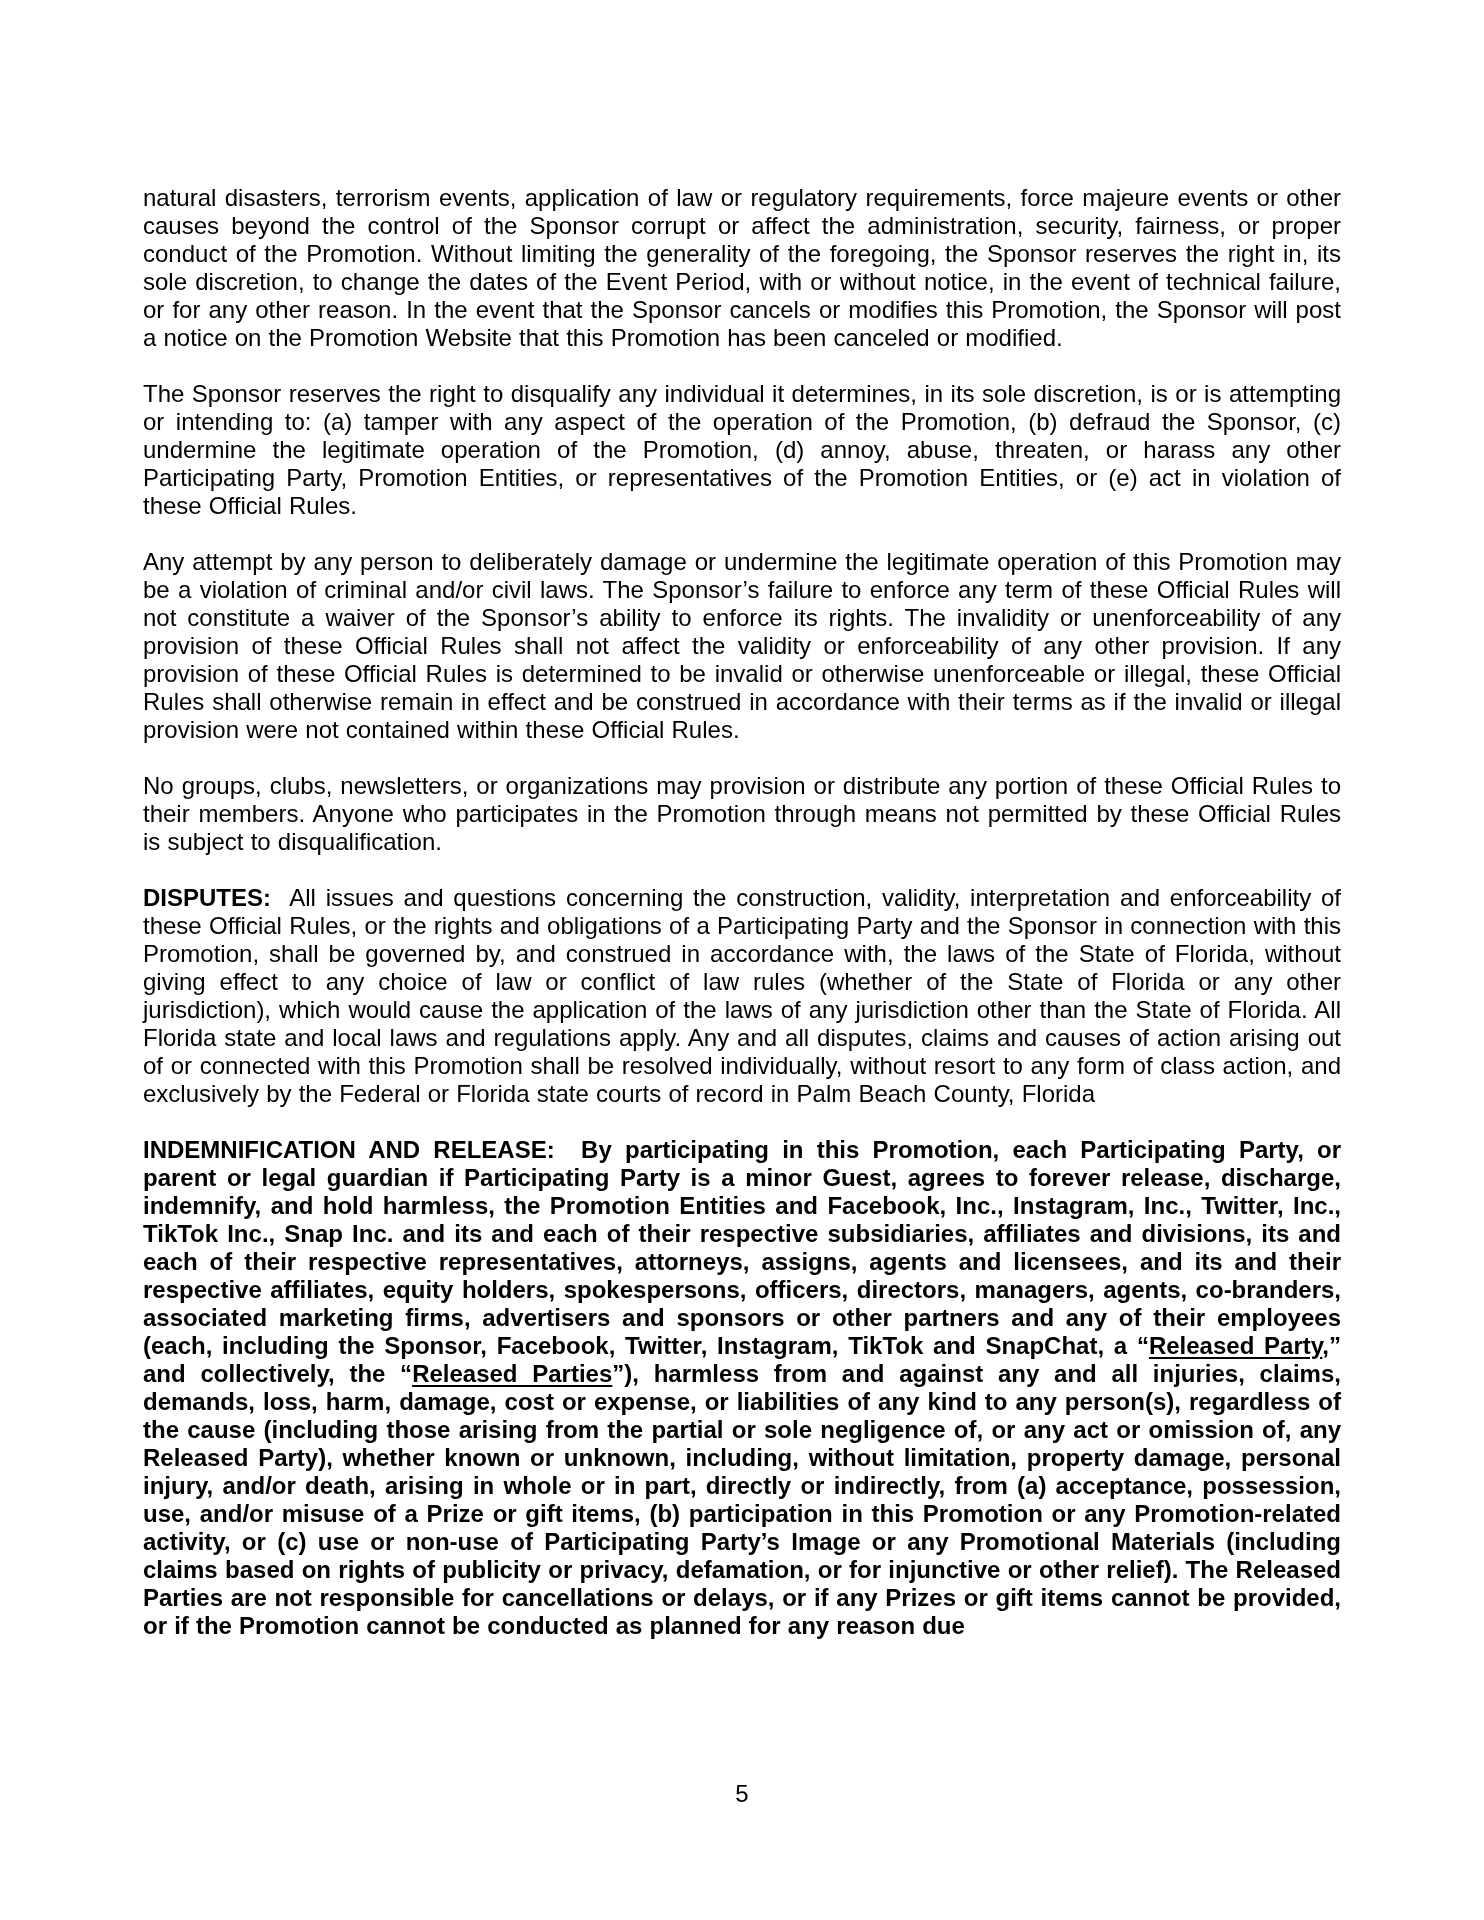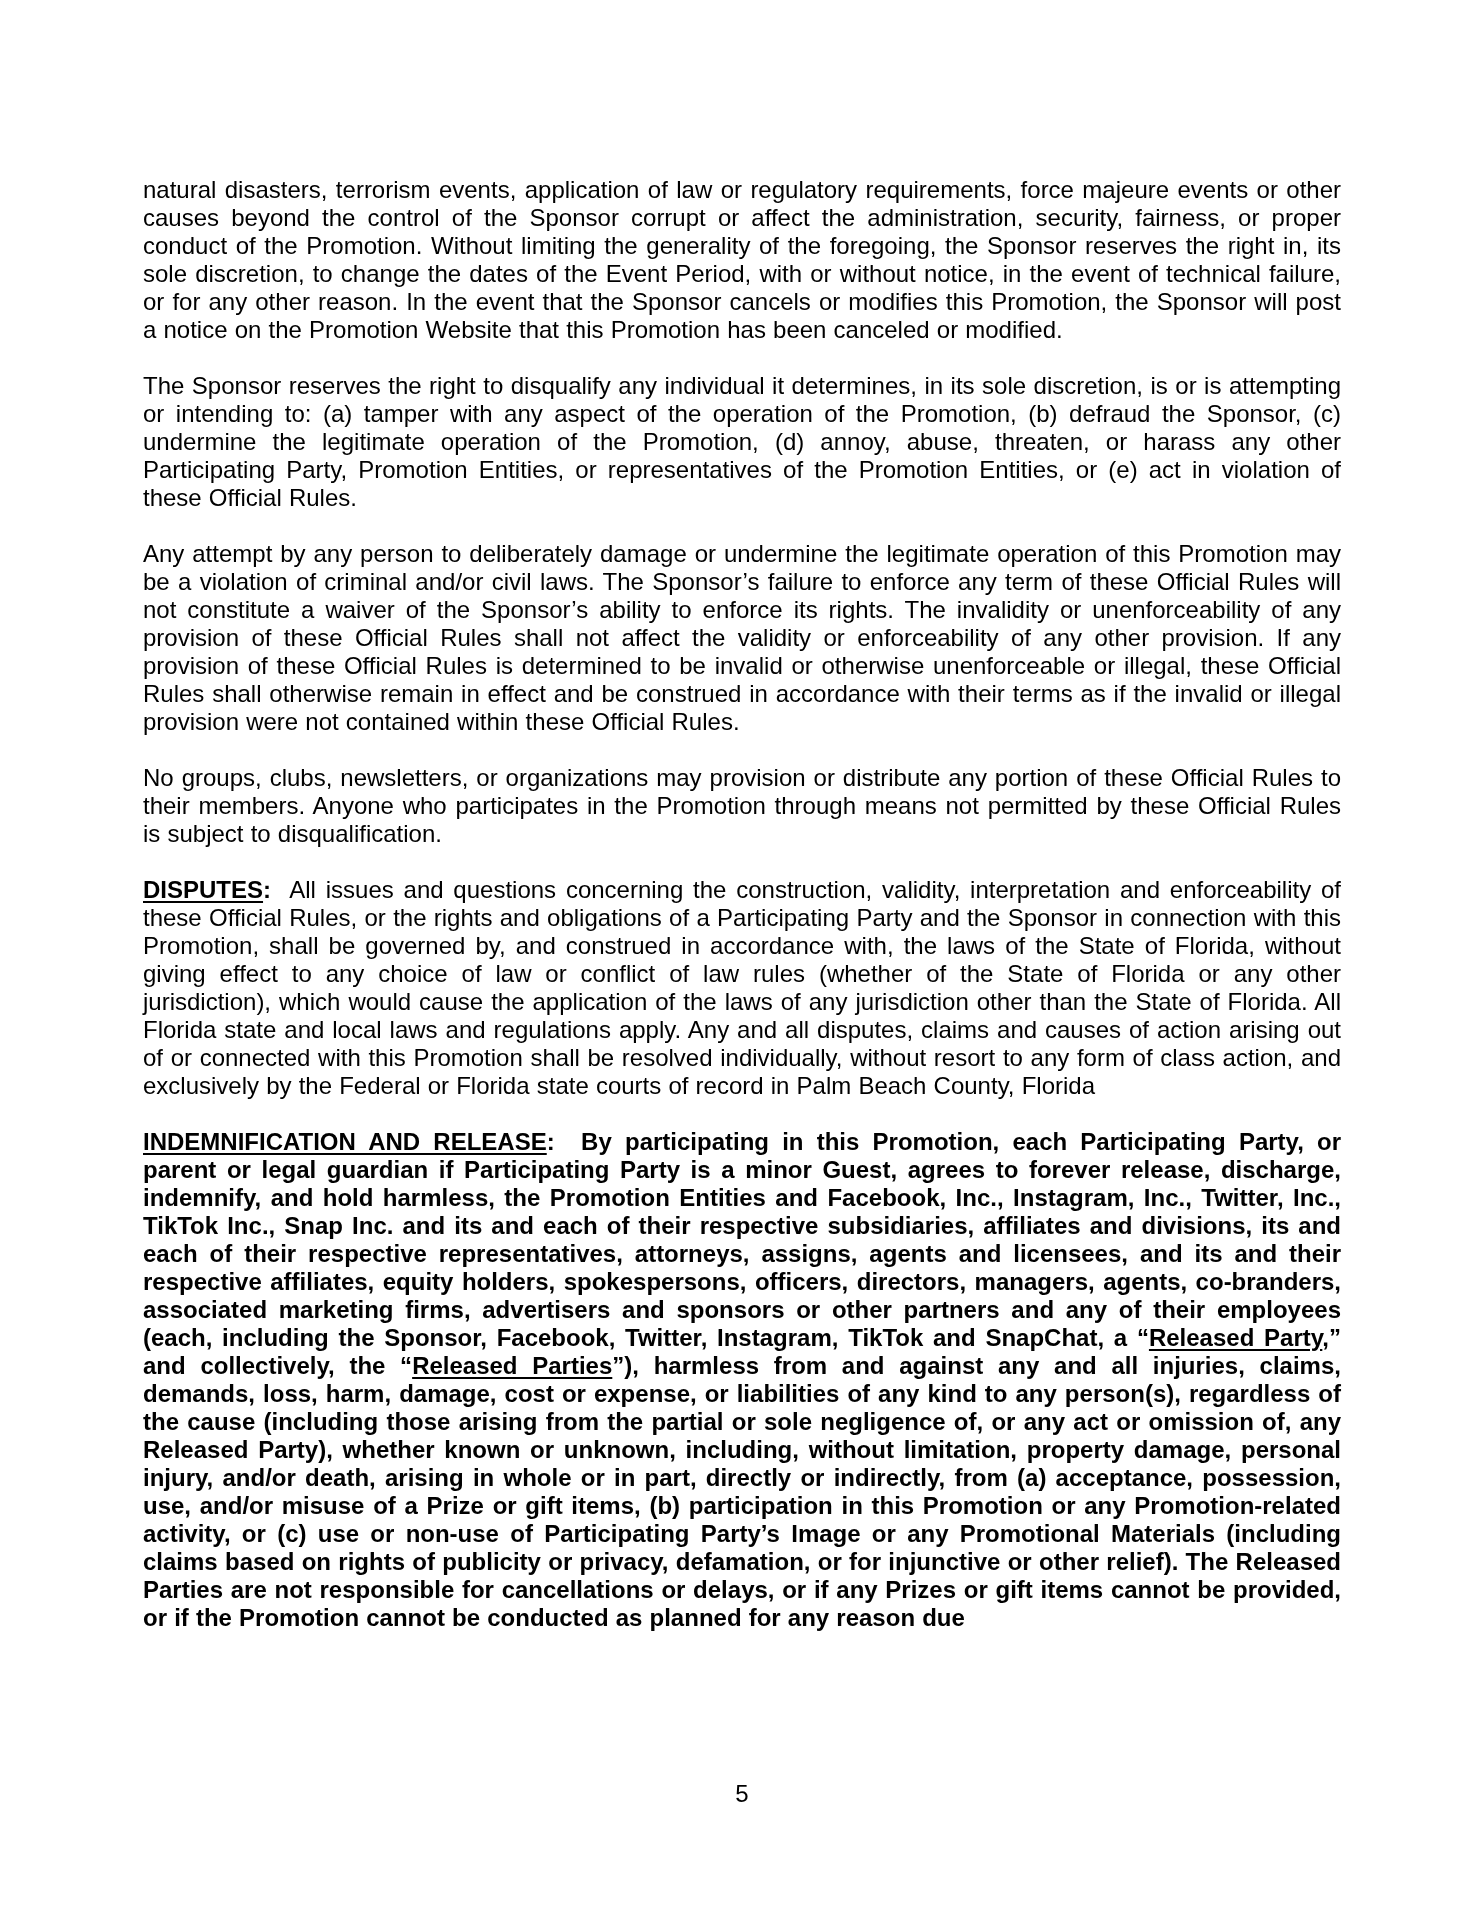--- a/index.html
+++ b/index.html
@@ -11,39 +11,38 @@
     height: 1920px;
     background: #ffffff;
     color: #000000;
     font-family: "Liberation Sans", sans-serif;
     position: relative;
     overflow: hidden;
   }
   .content {
     position: absolute;
     left: 143px;
-    top: 176px;
+    top: 184px;
     width: 1198px;
   }
   p.para {
     margin: 0 0 28px 0;
     font-size: 24px;
     line-height: 28px;
     text-align: justify;
     word-spacing: 0.02em;
   }
   p.para:last-child {
     margin-bottom: 17px;
   }
   .bold {
     font-weight: bold;
   }
   .heading {
     font-weight: bold;
-    text-decoration: underline;
     text-underline-offset: 3px;
   }
   .u {
     text-decoration: underline;
     text-underline-offset: 3px;
   }
   .bold-para {
     font-weight: bold;
   }
   .footer {

